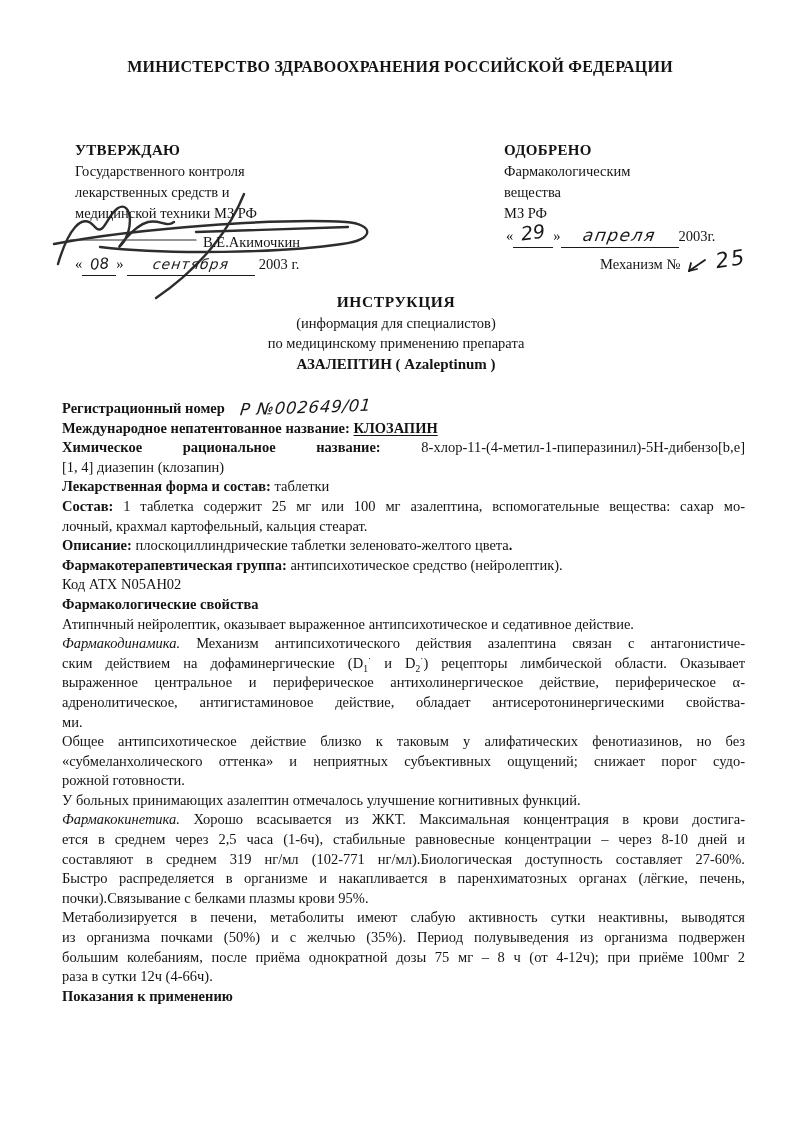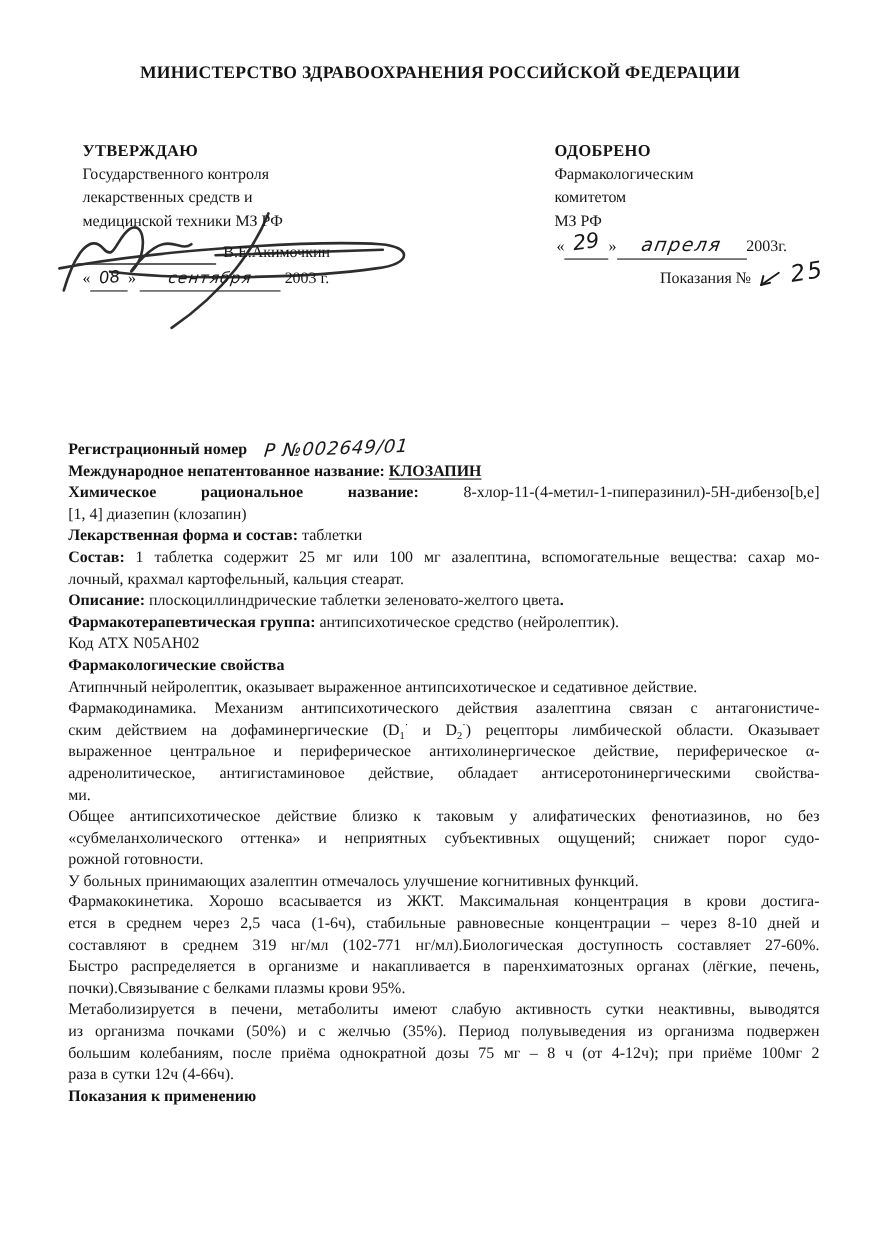--- a/index.html
+++ b/index.html
@@ -8,21 +8,21 @@
     width:800px; height:1121px; position:relative; overflow:hidden;
     font-family:"Liberation Serif", serif; color:#141414;
   }
   .page { position:absolute; inset:0; background:#ffffff;padding-left:44px; }
 
   .doc-header {
     position:absolute; top:58px; left:0; width:800px;
     text-align:center; font-weight:bold; font-size:16px; letter-spacing:.2px;
   }
 
-  .ablock { position:absolute; font-size:14.5px; line-height:21px; }
+  .ablock { position:absolute; font-size:14.5px; line-height:21px;margin-top:12px; }
   .ablock .blk-title { font-weight:bold; font-size:15px; letter-spacing:.3px; }
   .left-block  { left:75px;  top:128px; width:310px; height:150px; }
   .right-block { left:504px; top:128px; width:270px; height:150px; }
 
   .signer { position:absolute; left:128px; top:92px; white-space:nowrap; }
   .date-row-l { position:absolute; left:0; top:114px; white-space:nowrap; }
   .date-row-r { position:absolute; left:2px; top:84px; white-space:nowrap; }
   .protocol-row { position:absolute; left:96px; top:112px; white-space:nowrap; }
 
   .uline { display:inline-block; border-bottom:1.4px solid #1a1a1a; text-align:center; }
@@ -47,21 +47,21 @@
   .title-block { position:absolute; top:292px; left:0; width:792px; text-align:center;
                  font-size:14.5px; line-height:20.5px; }
   .title-block .t1 { font-weight:bold; font-size:15.5px; letter-spacing:.6px; }
   .title-block .t4 { font-weight:bold; font-size:15px; }
 
   .body-text { position:absolute; left:62px; top:398px; width:683px;
                font-size:14.5px; line-height:19.6px; }
   .line { min-height:19.6px; }
   .line.j { text-align:justify; text-align-last:justify; text-justify:inter-word; }
   .b { font-weight:bold; }
-  .i { }
+  .i { font-style:italic; }
   .u { text-decoration:underline; text-underline-offset:2px; }
   sub, sup { font-size:9.5px; line-height:0; }
 </style>
 </head>
 <body>
 
 <div class="page">
 
   <div class="doc-header">МИНИСТЕРСТВО ЗДРАВООХРАНЕНИЯ РОССИЙСКОЙ ФЕДЕРАЦИИ</div>
 
@@ -84,36 +84,42 @@
       <path d="M6,62 C90,46 232,36 298,40 C326,42 328,58 294,62 C232,71 120,73 52,65"></path>
       <path d="M148,50 L300,45"></path>
       <path d="M196,12 C184,42 158,82 108,116"></path>
       <path d="M22,58 L148,58" stroke-width="1.2"></path>
     </g>
   </svg>
 
   <div class="ablock right-block">
     <div class="blk-title">ОДОБРЕНО</div>
     <div>Фармакологическим</div>
-    <div>комитетом</div>
+    <div>вещества</div>
     <div>МЗ РФ</div>
     <div class="date-row-r">
       <span>«</span><span class="uline ul-day-r"><span class="hw hw-day-r">29</span></span><span>»</span><span class="uline ul-month-r"><span class="hw hw-month-r">апреля</span></span><span>2003г.</span>
     </div>
     <div class="protocol-row">
-      <span>Показания №</span><svg class="scrib-arrow" width="20" height="16" viewBox="0 0 20 16">
+      <span>Механизм №</span><svg class="scrib-arrow" width="20" height="16" viewBox="0 0 20 16">
           <g stroke="#1c1c1c" stroke-width="1.8" stroke-linecap="round" fill="none">
             <path d="M19,2 L3,13"></path>
             <path d="M3,13 L11,11"></path>
             <path d="M3,13 L5,5"></path>
           </g>
         </svg><span class="hw hw-num">25</span>
     </div>
   </div>
 
+  <div class="title-block">
+    <div class="t1">ИНСТРУКЦИЯ</div>
+    <div class="t2">(информация для специалистов)</div>
+    <div class="t3">по медицинскому применению препарата</div>
+    <div class="t4">АЗАЛЕПТИН ( Azaleptinum )</div>
+  </div>
 
   <div class="body-text">
       <div class="line"><span class="b">Регистрационный номер </span><span class="hw hw-reg">Р №002649/01</span></div>
       <div class="line"><span class="b">Международное непатентованное название: </span><span class="b u">КЛОЗАПИН</span></div>
       <div class="line j"><span class="b">Химическое рациональное название: </span><span> 8-хлор-11-(4-метил-1-пиперазинил)-5Н-дибензо[b,e]</span></div>
       <div class="line"><span>[1, 4] диазепин (клозапин)</span></div>
       <div class="line"><span class="b">Лекарственная форма и состав: </span><span>таблетки</span></div>
       <div class="line j"><span class="b">Состав: </span><span>1 таблетка содержит 25 мг или 100 мг азалептина, вспомогательные вещества: сахар мо-</span></div>
       <div class="line"><span>лочный, крахмал картофельный, кальция стеарат.</span></div>
       <div class="line"><span class="b">Описание: </span><span>плоскоциллиндрические таблетки зеленовато-желтого цвета</span><span class="b">.</span></div>

